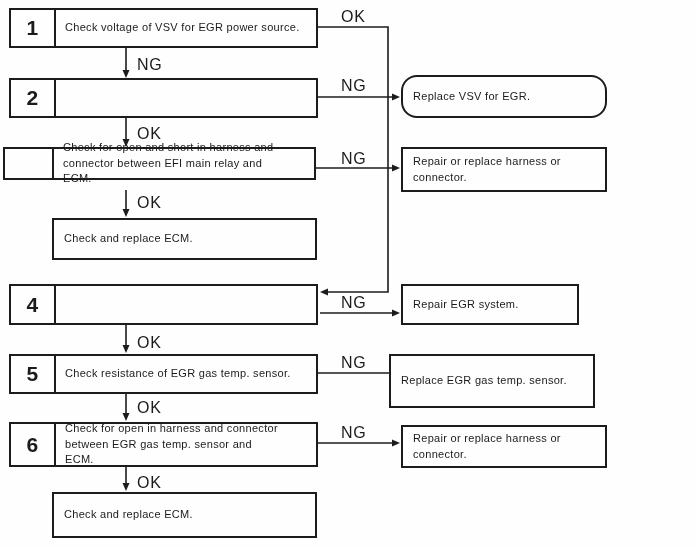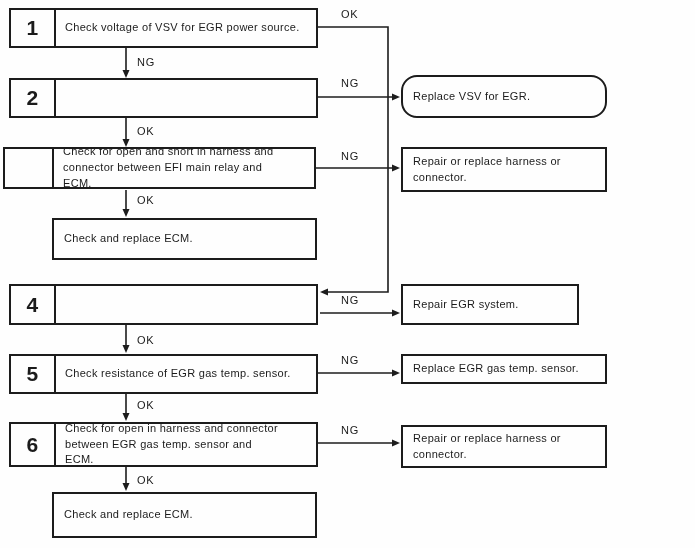--- a/index.html
+++ b/index.html
@@ -49,21 +49,21 @@
   .textcell p {
     margin: 0;
     font-size: 11px;
     line-height: 1.45;
     letter-spacing: 0.3px;
   }
   .textcell p.narrow { max-width: 218px; }
   .plainbox .textcell { padding-left: 10px; }
   .lbl {
     position: absolute;
-    font-size: 11px;
+    font-size: 16px;
     letter-spacing: 0.8px;
     color: #1b1b1b;
     background: transparent;
   }
 </style>
 </head>
 <body>
 
 <div class="page">
 
@@ -108,21 +108,21 @@
     <div class="numcell" style="width:43px;">1</div>
     <div class="textcell">
         <p>Check voltage of VSV for EGR power source.</p>
       </div>
   </div>
 
   <div class="box" style="left:9px; top:78px; width:309px; height:40px;">
     <div class="numcell" style="width:43px;">2</div>
   </div>
 
-  <div class="box" style="left:3px; top:147px; width:313px; height:42px;">
+  <div class="box" style="left:3px; top:147px; width:313px; height:33px;">
     <div class="numcell" style="width:47px;"></div>
     <div class="textcell">
         <p class="narrow">Check for open and short in harness and connector between EFI main relay and ECM.</p>
       </div>
   </div>
 
   <div class="box" style="left:9px; top:284px; width:309px; height:41px;">
     <div class="numcell" style="width:43px;">4</div>
   </div>
 
@@ -163,21 +163,21 @@
         <p>Repair or replace harness or connector.</p>
       </div>
   </div>
 
   <div class="box plainbox" style="left:401px; top:284px; width:178px; height:41px;">
     <div class="textcell">
         <p>Repair EGR system.</p>
       </div>
   </div>
 
-  <div class="box plainbox" style="left:401px; top:354px; width:206px; height:30px;">
+  <div class="box plainbox" style="left:389px; top:354px; width:206px; height:54px;">
     <div class="textcell">
         <p>Replace EGR gas temp. sensor.</p>
       </div>
   </div>
 
   <div class="box plainbox" style="left:401px; top:425px; width:206px; height:43px;">
     <div class="textcell">
         <p>Repair or replace harness or connector.</p>
       </div>
   </div>

